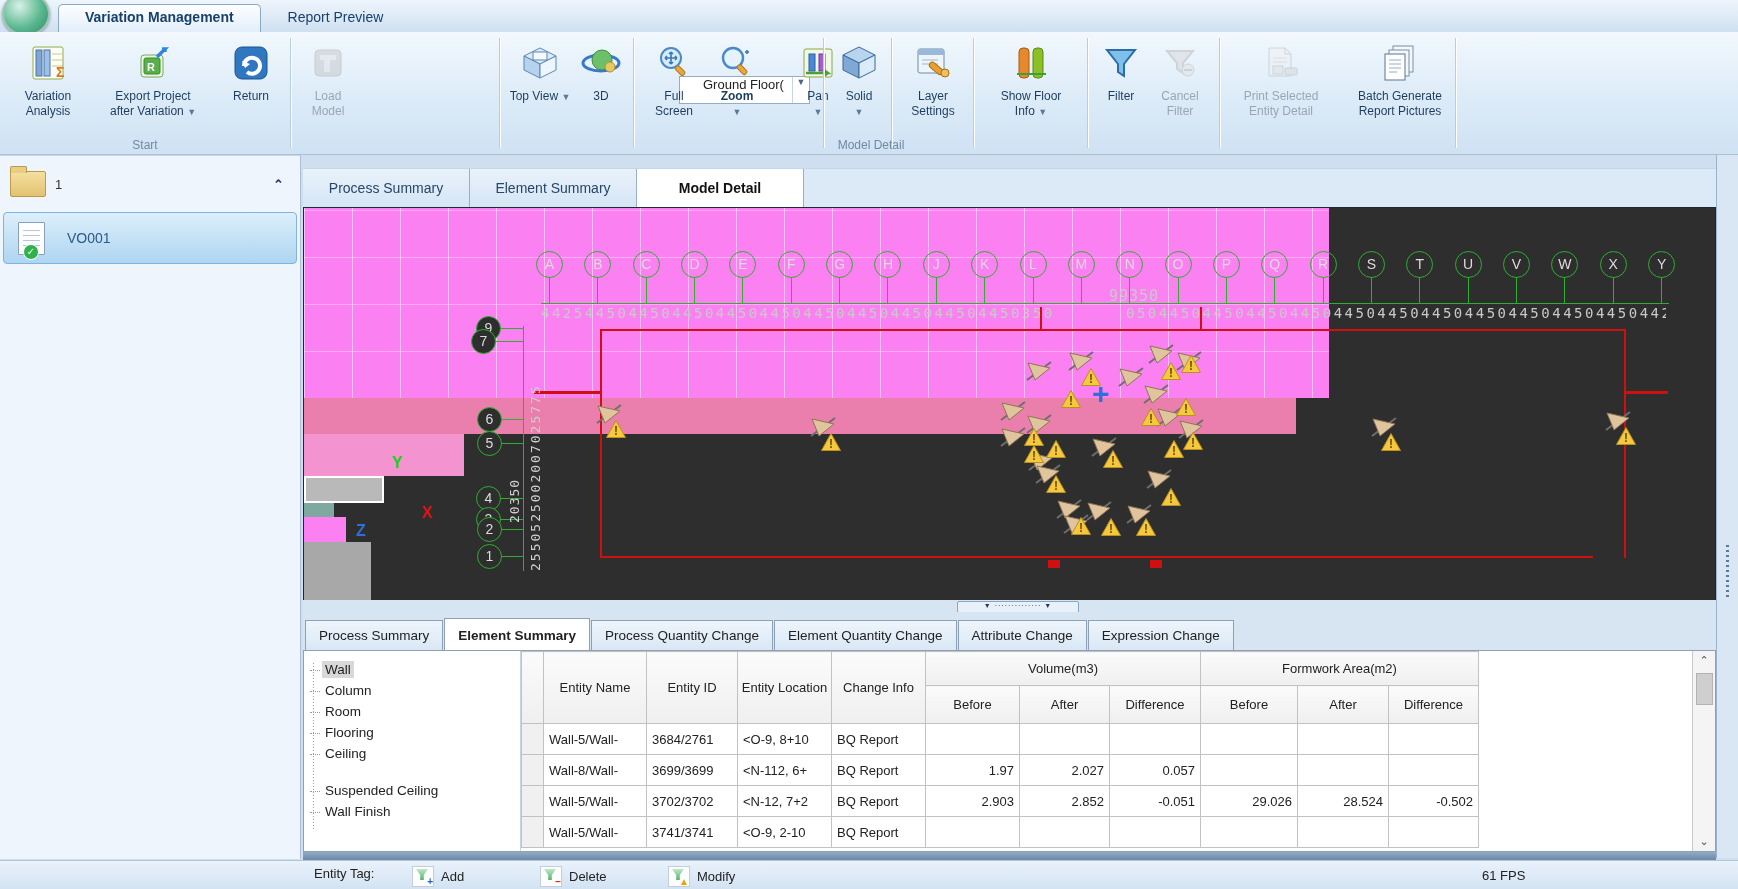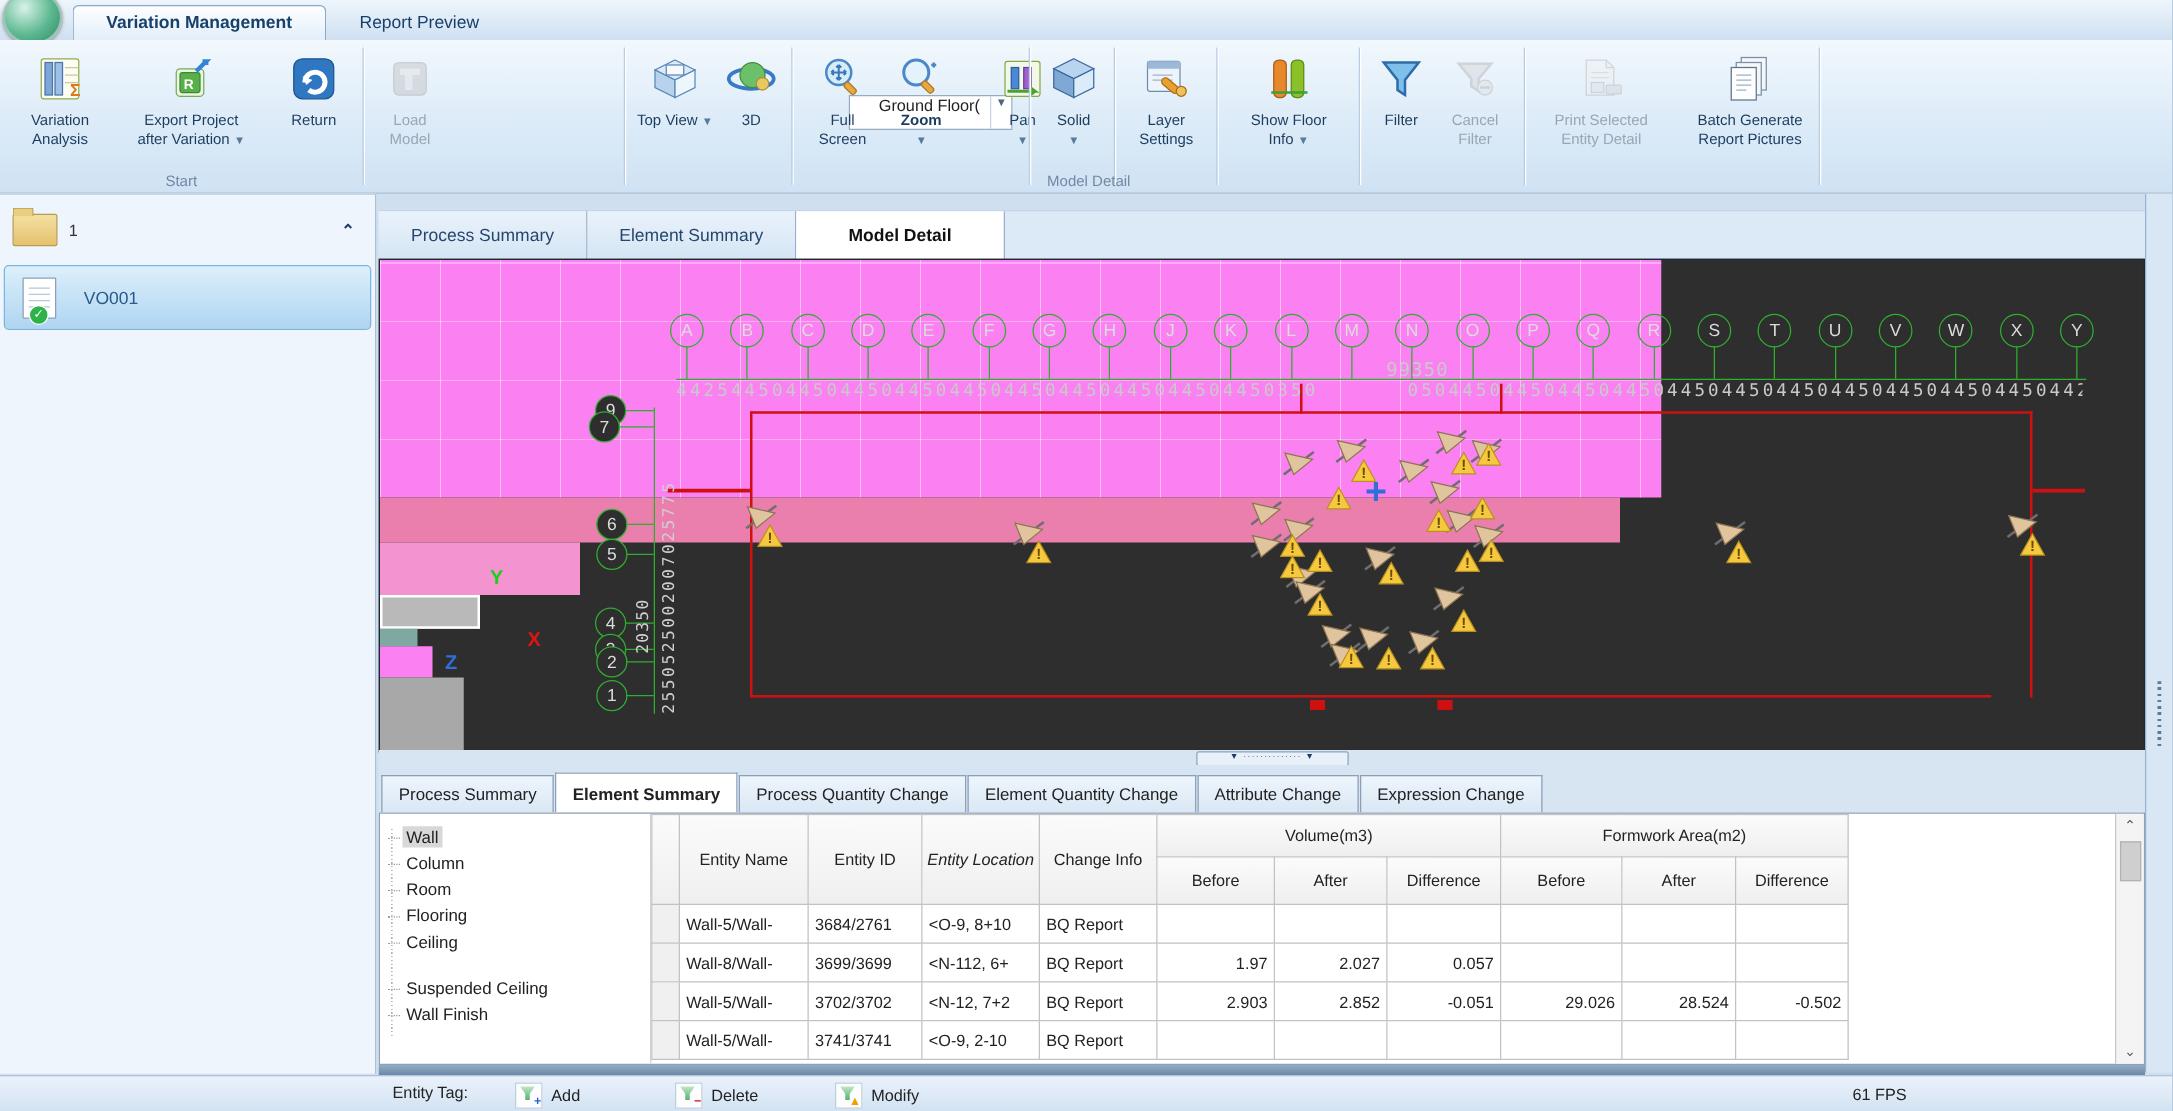--- a/index.html
+++ b/index.html
@@ -674,21 +674,21 @@
             <col style="width:91px">
             <col style="width:97px">
             <col style="width:91px">
             <col style="width:90px">
           </colgroup>
           <tbody>
             <tr>
               <th rowspan="2"></th>
               <th rowspan="2" style="height:72px;">Entity Name</th>
               <th rowspan="2" style="height:72px;">Entity ID</th>
-              <th rowspan="2" style="height:72px;font-style:italic;">Entity Location</th>
+              <th rowspan="2" style="height:72px;">Entity Location</th>
               <th rowspan="2" style="height:72px;">Change Info</th>
               <th colspan="3" style="height:34px;">Volume(m3)</th>
               <th colspan="3" style="height:34px;">Formwork Area(m2)</th>
             </tr>
             <tr>
               <th>Before</th>
               <th>After</th>
               <th>Difference</th>
               <th>Before</th>
               <th>After</th>

